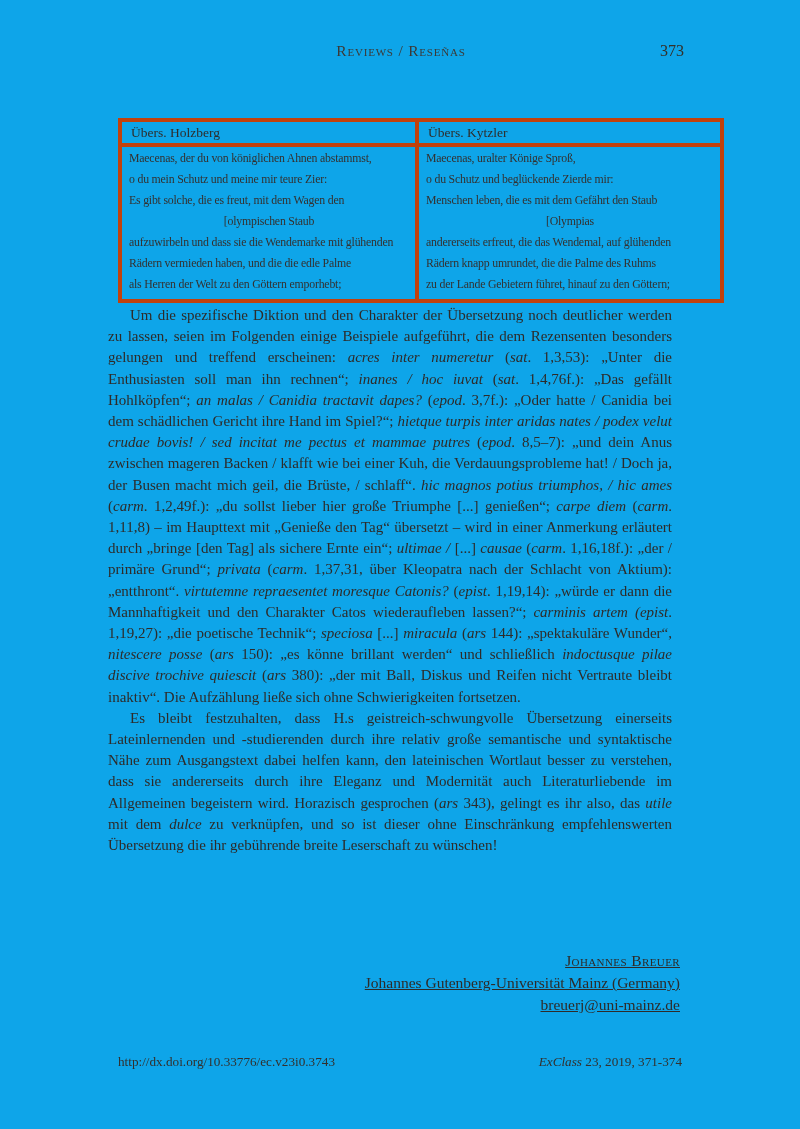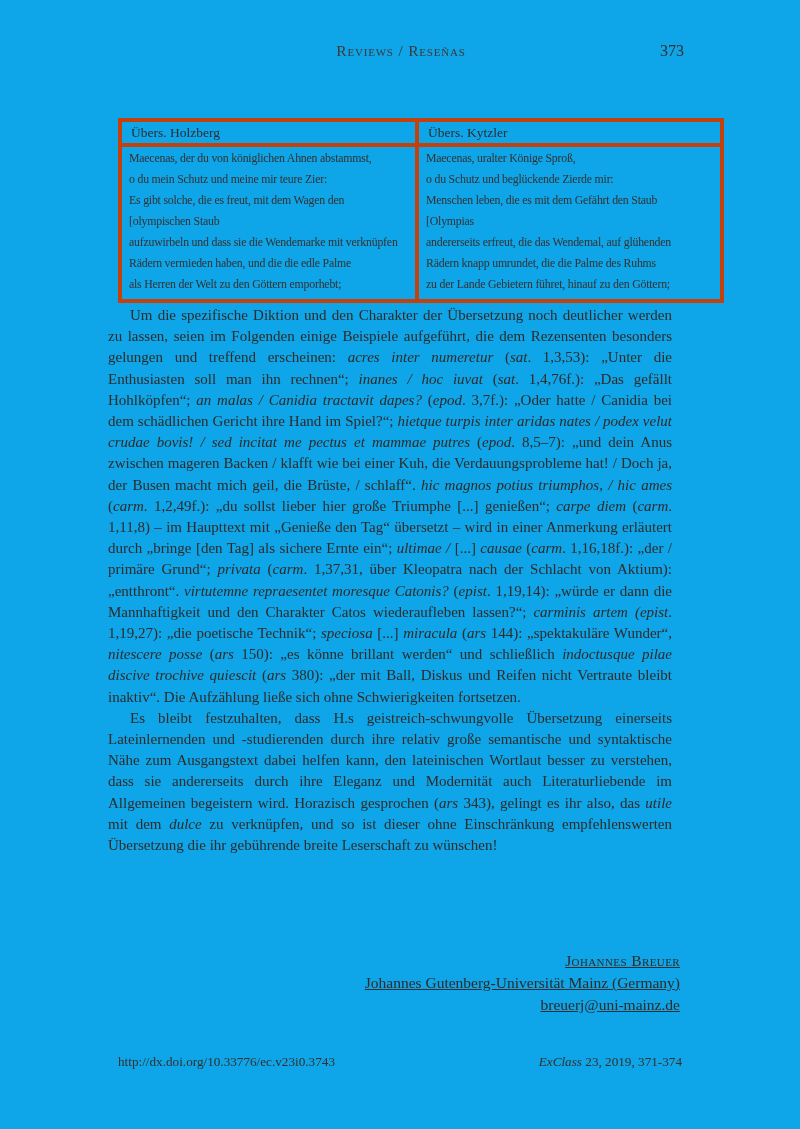--- a/index.html
+++ b/index.html
@@ -59,21 +59,21 @@
   .col-right { width: 286px; }
   .verse-cell { padding-bottom: 4px !important; }
   .vline {
     font-size: 11.8px;
     letter-spacing: -0.2px;
     line-height: 21px;
     white-space: nowrap;
     overflow: hidden;
     color: #343130;
   }
-  .vline.right { text-align: left; }
+  .vline.right { text-align: center; }
 
   
   .review-body {
     position: absolute;
     top: 305px; left: 108px;
     width: 564px;
     font-size: 15px;
     line-height: 21.2px;
     text-align: justify;
     color: #2e2b29;
@@ -118,21 +118,21 @@
       <tr>
         <td class="hdr col-left">Übers. Holzberg</td>
         <td class="hdr col-right">Übers. Kytzler</td>
       </tr>
       <tr>
         <td class="verse-cell col-left">
             <div class="vline">Maecenas, der du von königlichen Ahnen abstammst,</div>
             <div class="vline">o du mein Schutz und meine mir teure Zier:</div>
             <div class="vline">Es gibt solche, die es freut, mit dem Wagen den</div>
             <div class="vline right">[olympischen Staub</div>
-            <div class="vline">aufzuwirbeln und dass sie die Wendemarke mit  verknüpfen</div>
+            <div class="vline">aufzuwirbeln und dass sie die Wendemarke mit  glühenden</div>
             <div class="vline">Rädern vermieden haben, und die die edle Palme</div>
             <div class="vline">als Herren der Welt zu den Göttern emporhebt;</div>
           </td>
         <td class="verse-cell col-right">
             <div class="vline">Maecenas, uralter Könige Sproß,</div>
             <div class="vline">o du Schutz und beglückende Zierde mir:</div>
             <div class="vline">Menschen leben, die es mit dem Gefährt den Staub</div>
             <div class="vline right">[Olympias</div>
             <div class="vline">andererseits erfreut, die das Wendemal, auf glühenden</div>
             <div class="vline">Rädern knapp umrundet, die die Palme des Ruhms</div>

